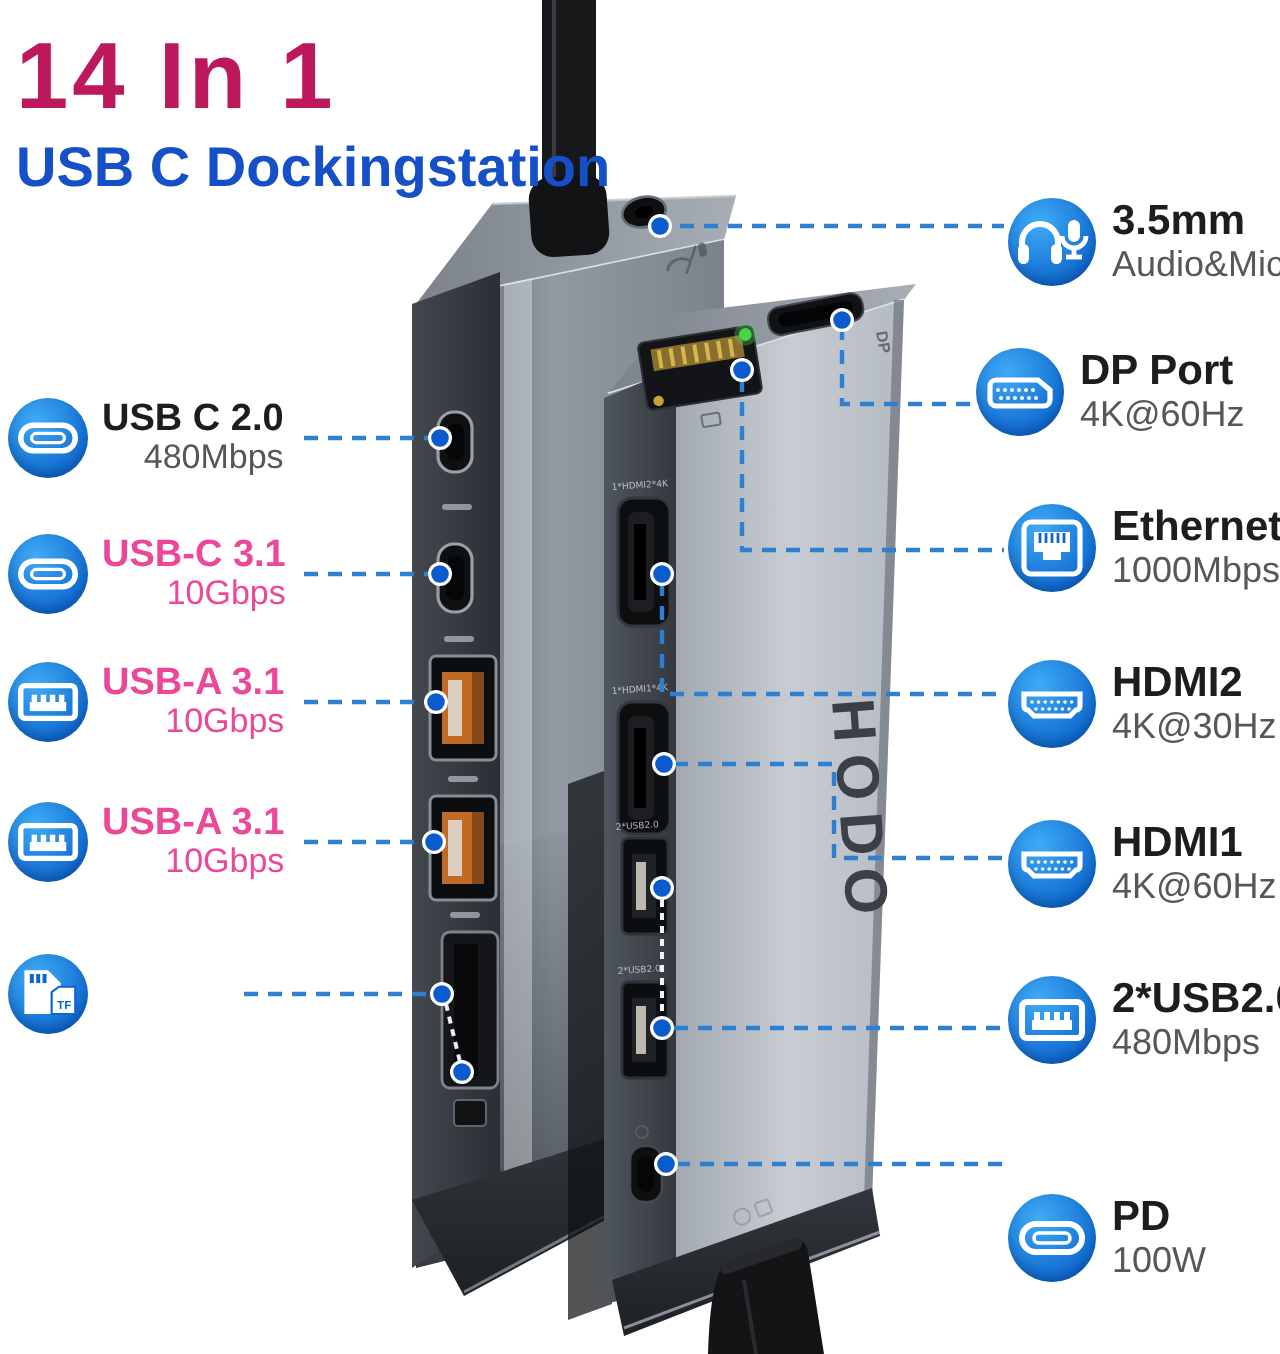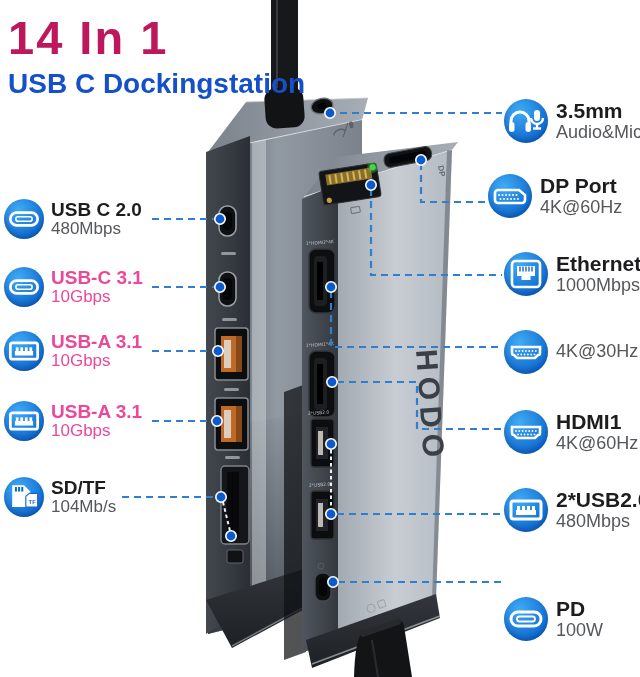--- a/index.html
+++ b/index.html
@@ -9,21 +9,21 @@
   .title-block{position:absolute;left:8px;top:14px;z-index:3;}
   .t1{font-size:47px;font-weight:bold;color:#be185d;letter-spacing:2px;line-height:1.0;}
   .t2{font-size:28px;font-weight:bold;color:#1550c8;margin-top:7px;letter-spacing:0px;}
   .callout{position:absolute;display:flex;align-items:center;z-index:3;}
   .badge{border-radius:50%;background:radial-gradient(circle at 36% 28%,#3fabf5,#0d66cd 78%);
          display:flex;align-items:center;justify-content:center;
          box-shadow:inset 0 -3px 5px rgba(0,0,30,.18);}
   .callout.left .badge{width:40px;height:40px;flex:0 0 40px;}
   .callout.right .badge{width:44px;height:44px;flex:0 0 44px;}
   .ct{display:flex;flex-direction:column;line-height:1.08;}
-  .callout.left .ct{margin-left:7px;}
+  .callout.left .ct{margin-left:7px;text-align:right;}
   .callout.right .ct{margin-left:8px;}
   .pt{font-weight:bold;white-space:nowrap;color:#1d1d1f;}
   .pd{white-space:nowrap;color:#55575b;}
   .callout.left .pt{font-size:19px;}
   .callout.left .pd{font-size:17px;}
   .callout.right .pt{font-size:21px;}
   .callout.right .pd{font-size:18px;}
   .red .pt,.red .pd{color:#ec4899;}
   .bi{display:block;}
 </style>
@@ -312,24 +312,20 @@
   <span class="badge">
     <svg class="bi" viewBox="0 0 44 44" width="40" height="40">
           <path d="M9,9 h13 l7,7 v17 h-20 z" fill="#fff"></path>
           <rect x="12" y="11" width="2.2" height="5" fill="#0d66cd"></rect>
           <rect x="15.5" y="11" width="2.2" height="5" fill="#0d66cd"></rect>
           <rect x="19" y="11" width="2.2" height="5" fill="#0d66cd"></rect>
           <path d="M24,21 l4,-3 h9 v15 h-13 z" fill="#fff" stroke="#0d66cd" stroke-width="1.2"></path>
           <text x="27" y="30" font-size="6.5" font-weight="bold" fill="#0d66cd" font-family="'Liberation Sans',sans-serif">TF</text>
         </svg>
   </span>
-  <span class="ct">
-        <span class="pt">SD/TF</span>
-        <span class="pd">104Mb/s</span>
-      </span>
 </div>
 
 <div class="callout right" style="left:504px;top:99px;">
   <span class="badge">
     <svg class="bi" viewBox="0 0 44 44" width="44" height="44">
           <path d="M7,25 v-3 a9,9 0 0 1 18,0 v3" stroke="#fff" stroke-width="3" fill="none"></path>
           <rect x="5" y="23" width="5.5" height="10" rx="2.7" fill="#fff"></rect>
           <rect x="21.5" y="23" width="5.5" height="10" rx="2.7" fill="#fff"></rect>
           <rect x="30" y="11" width="6" height="11" rx="3" fill="#fff"></rect>
           <path d="M27,19 a6,6 0 0 0 12,0" stroke="#fff" stroke-width="2.4" fill="none"></path>
@@ -404,20 +400,21 @@
             <circle cx="14" cy="24.5" r="0.9"></circle>
             <circle cx="17.3" cy="24.5" r="0.9"></circle>
             <circle cx="20.6" cy="24.5" r="0.9"></circle>
             <circle cx="23.9" cy="24.5" r="0.9"></circle>
             <circle cx="27.2" cy="24.5" r="0.9"></circle>
             <circle cx="30.5" cy="24.5" r="0.9"></circle>
           </g>
         </svg>
   </span>
   <span class="ct">
+        <span class="pt">HDMI2</span>
         <span class="pd">4K@30Hz</span>
       </span>
 </div>
 
 <div class="callout right" style="left:504px;top:410px;">
   <span class="badge">
     <svg class="bi" viewBox="0 0 44 44" width="44" height="44">
           <path d="M8,17 h28 v6 a2,2 0 0 1 -2,2 l-3,3 H13 l-3,-3 a2,2 0 0 1 -2,-2 z" fill="none" stroke="#fff" stroke-width="2.6"></path>
           <g fill="#fff">
             <circle cx="12" cy="21" r="0.9"></circle>

